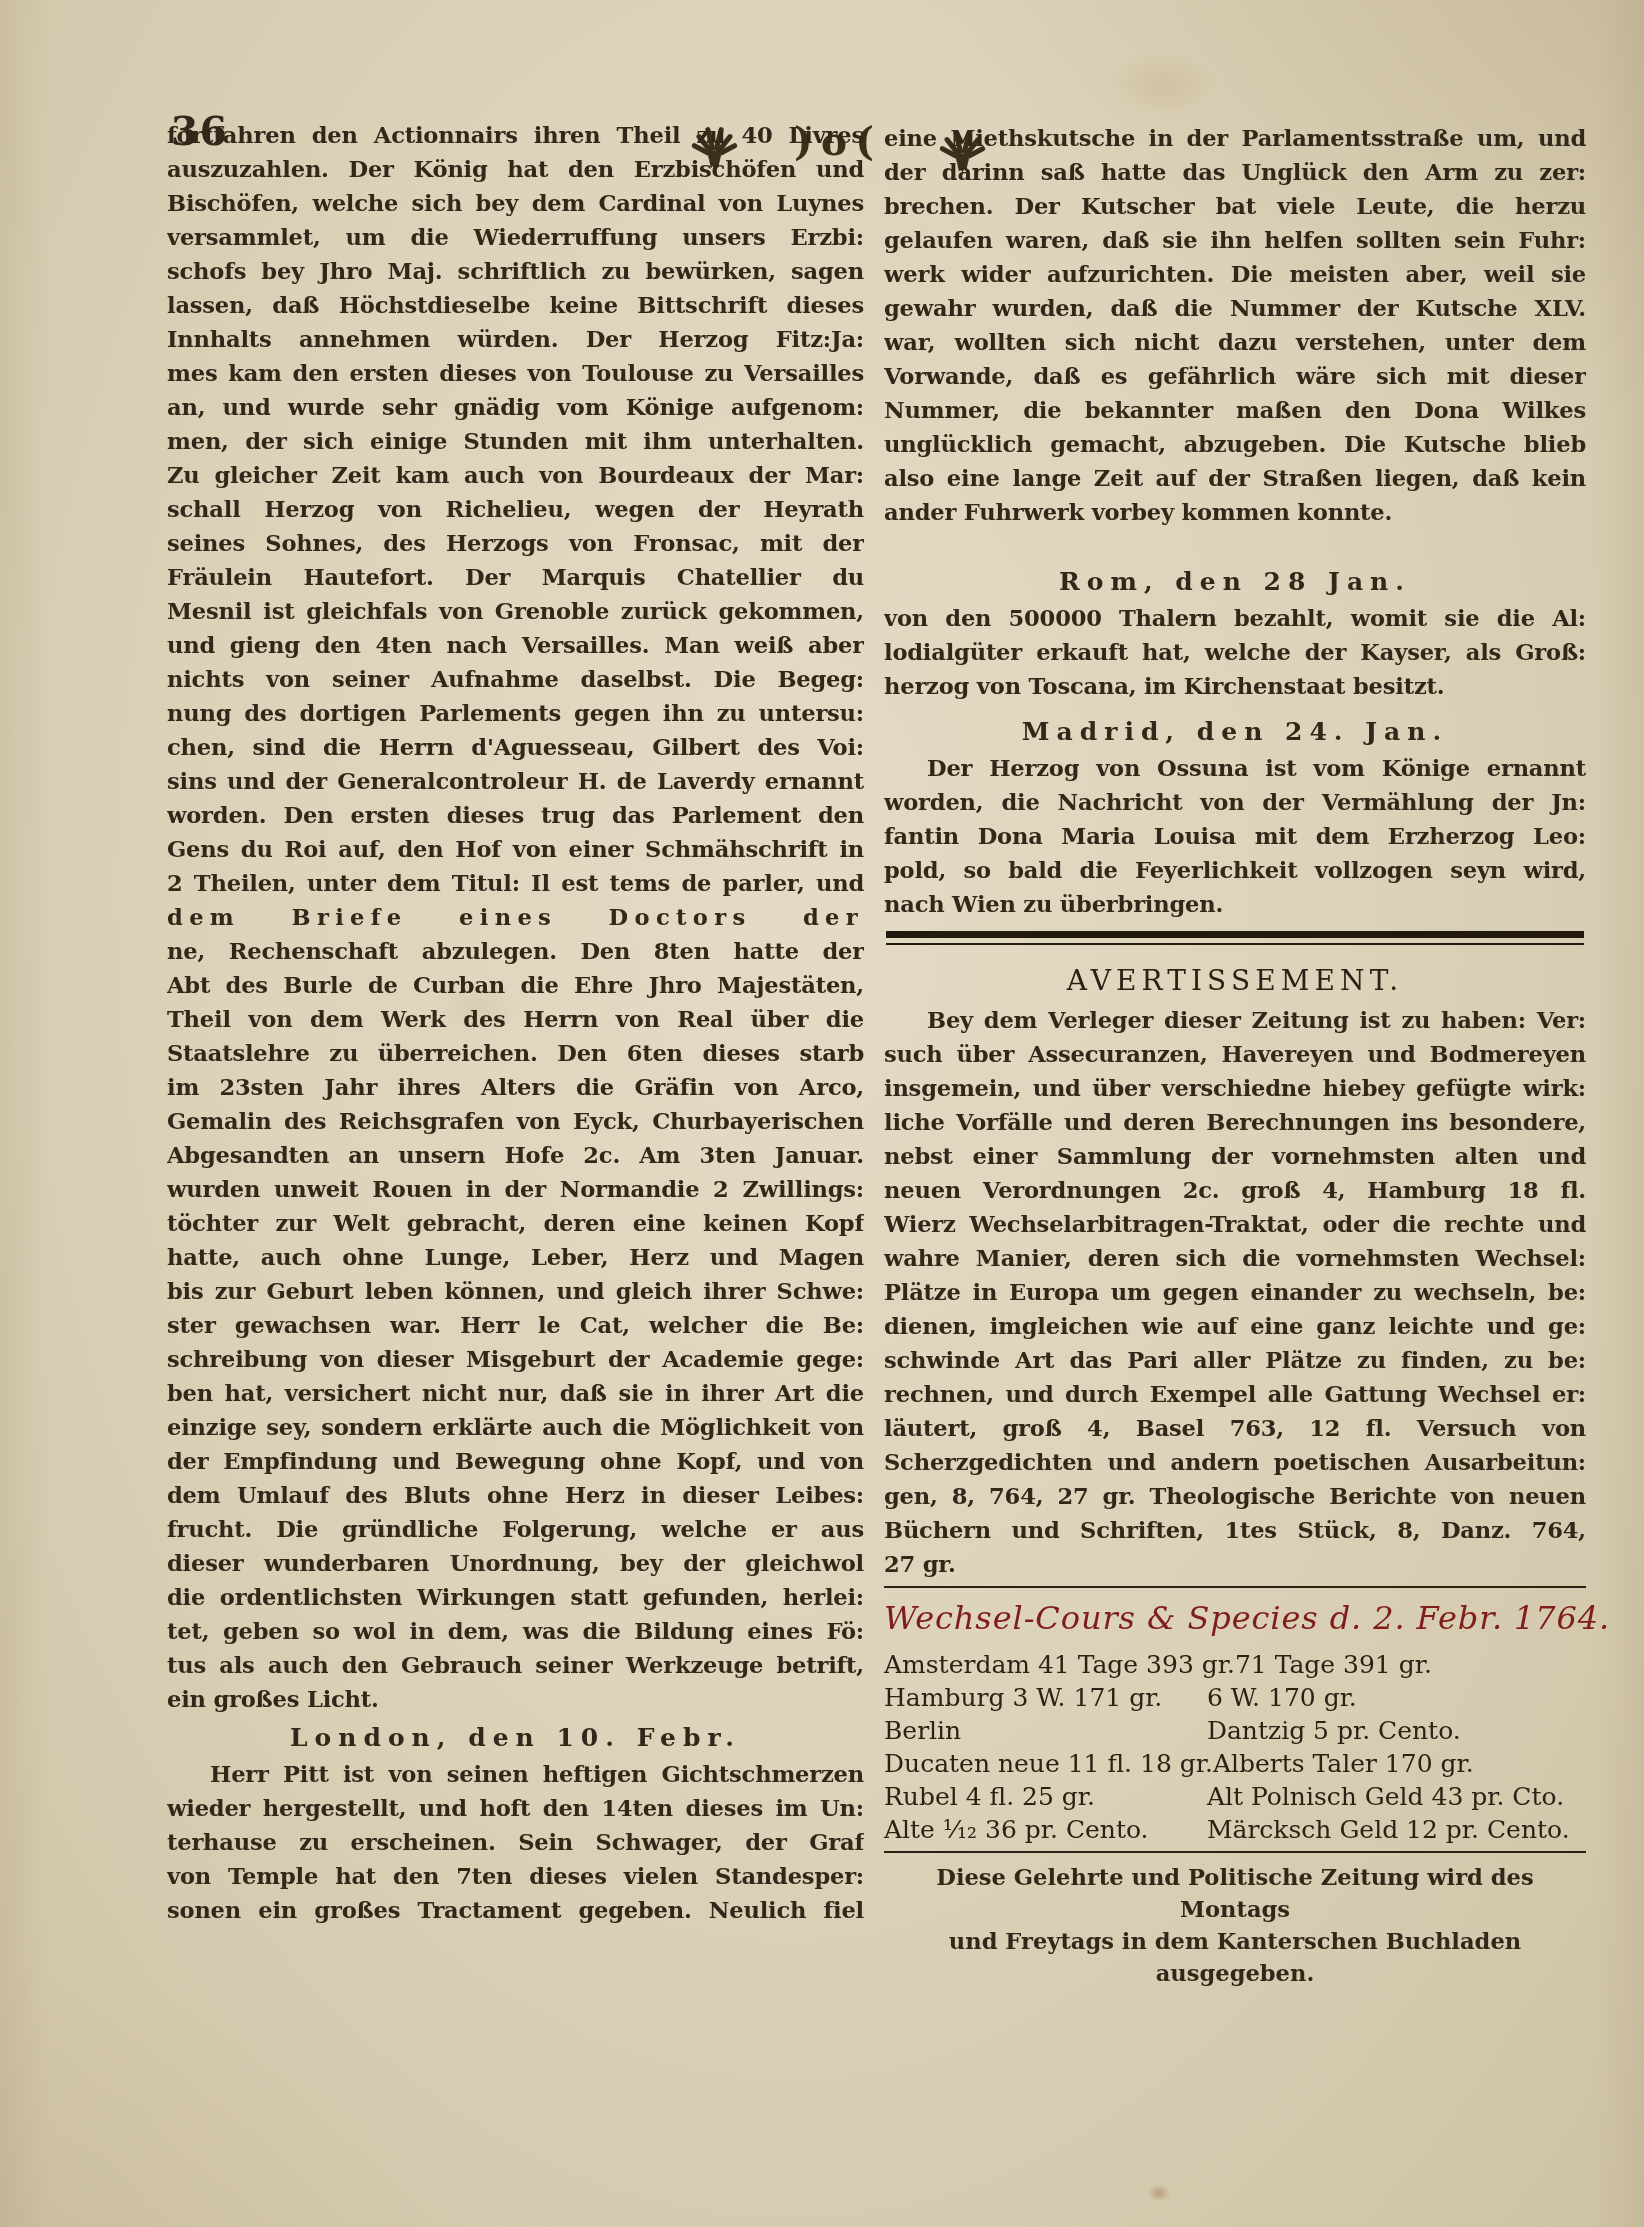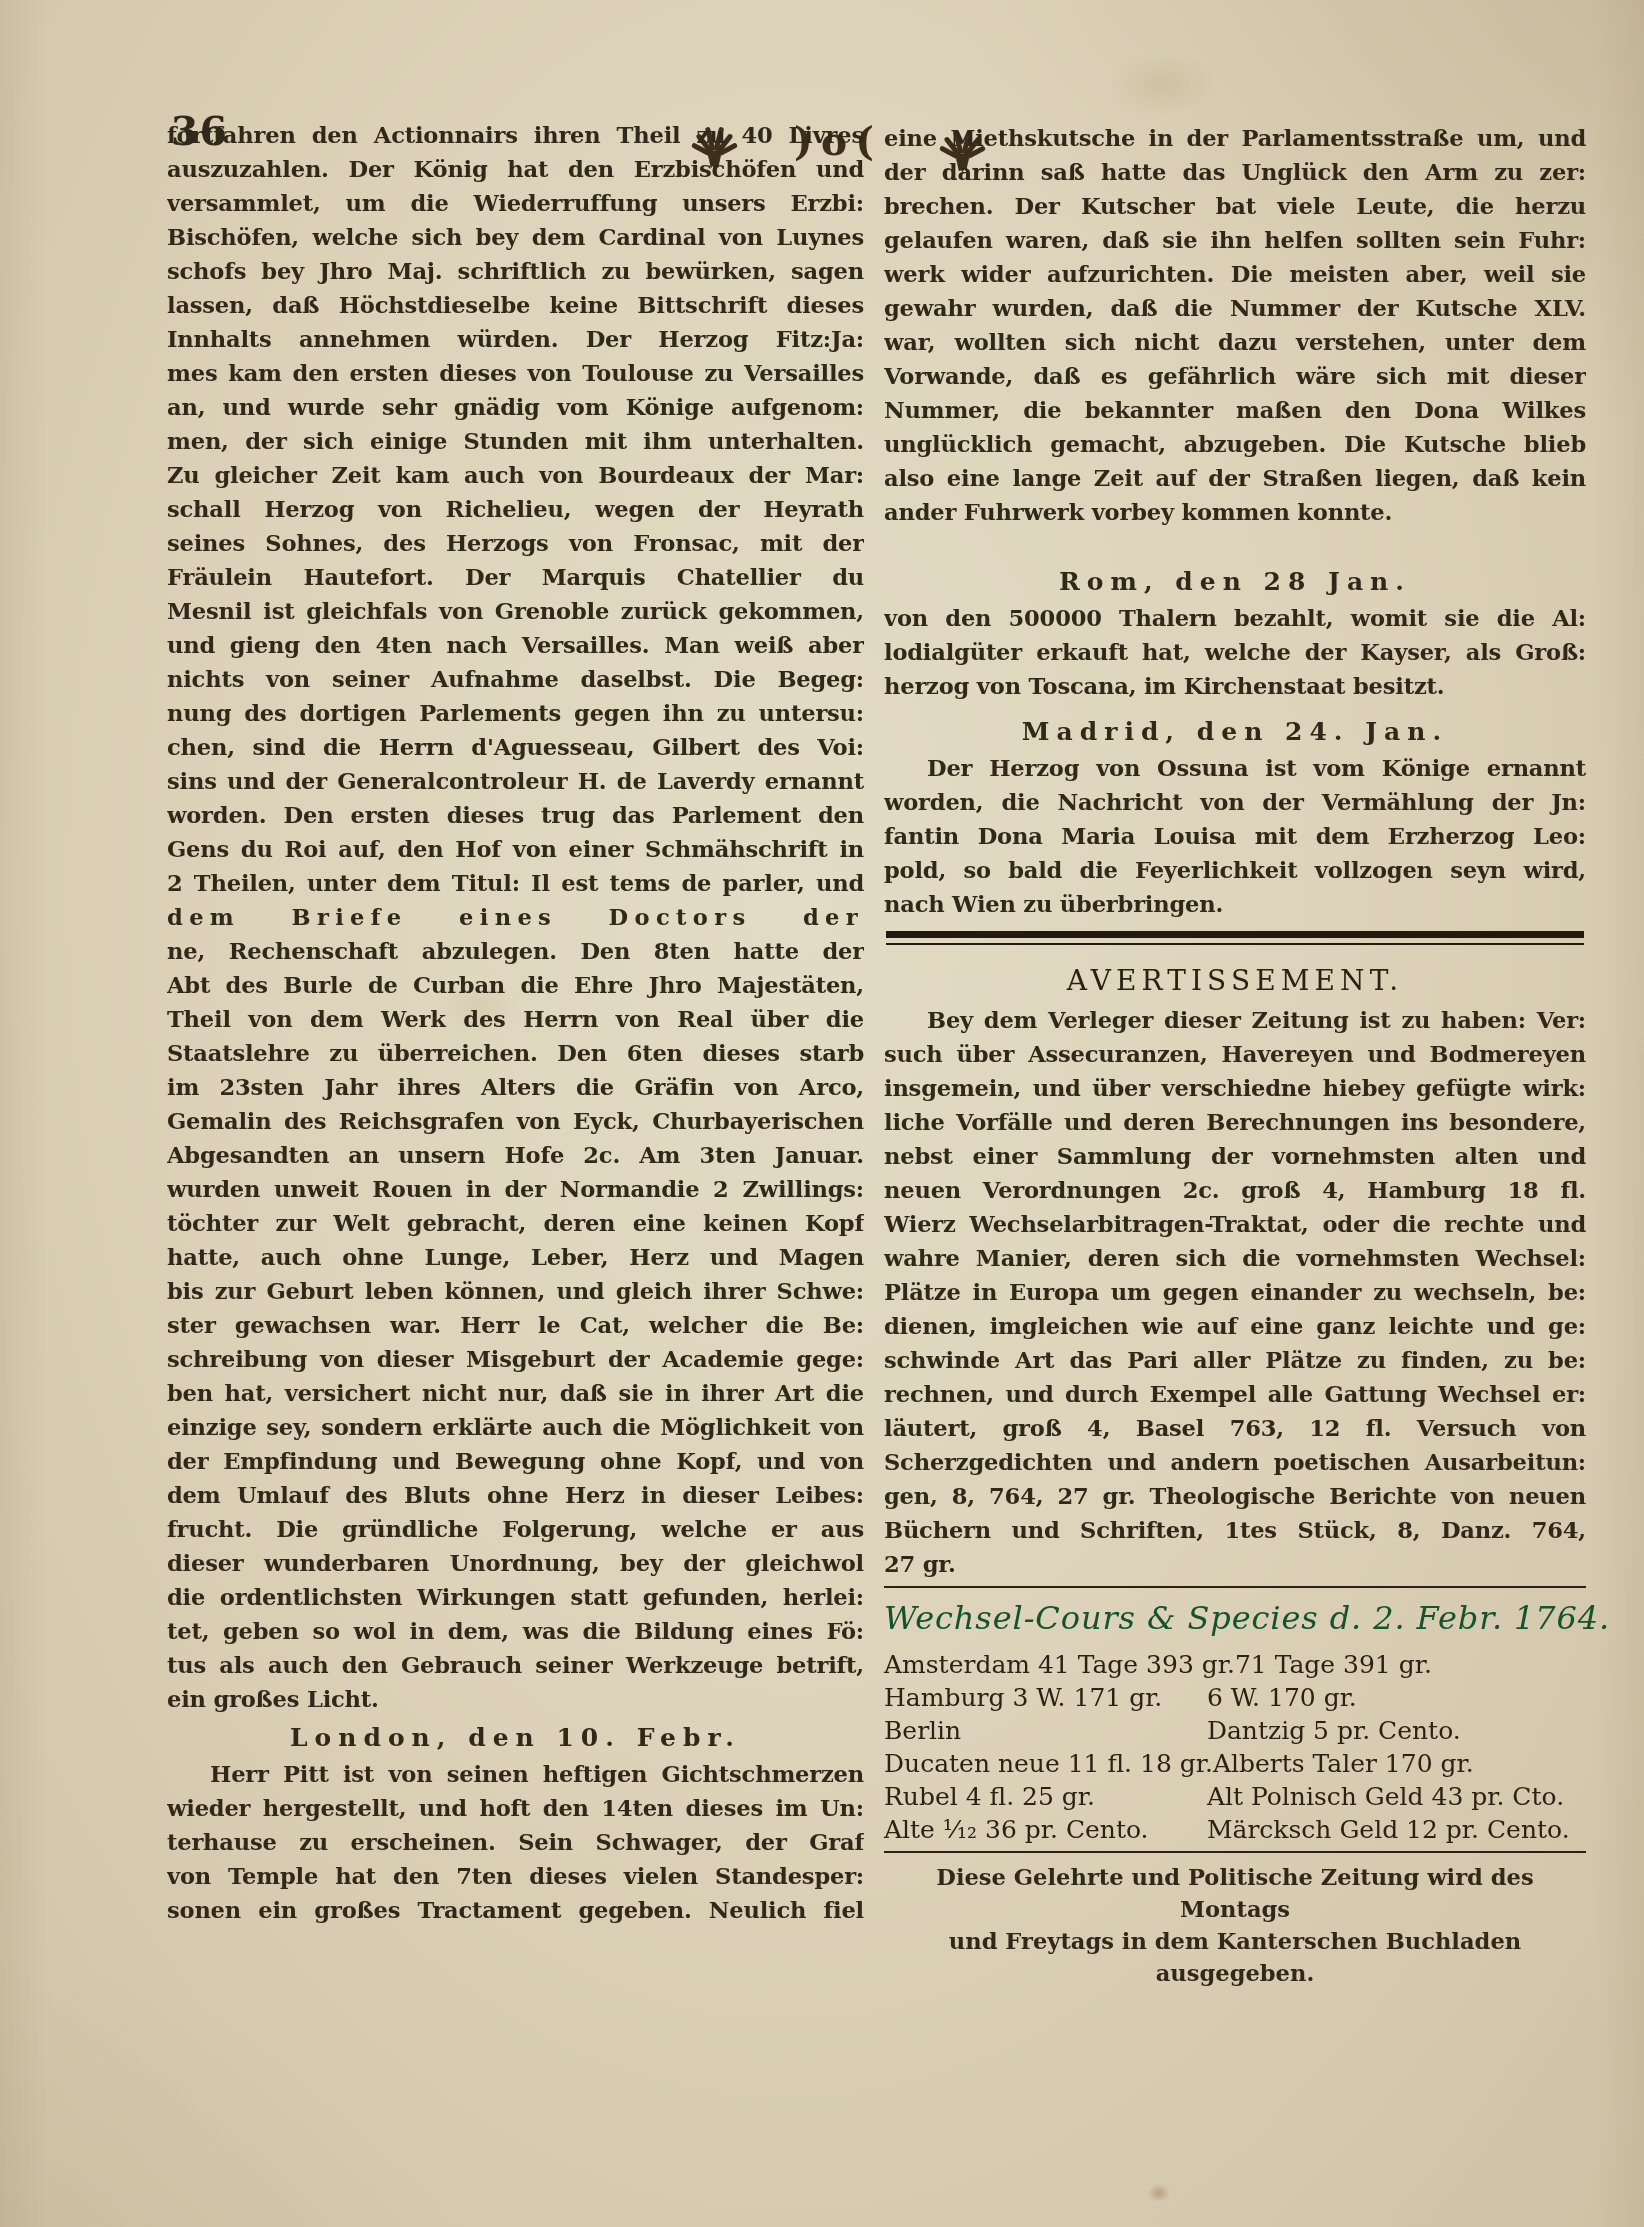--- a/index.html
+++ b/index.html
@@ -35,21 +35,21 @@
   .sect-head{font-weight:bold;font-size:25px;text-align:center;letter-spacing:.28em;
     height:38px;line-height:38px;margin-top:3.4px}
   .rom-head{margin-top:34px}
   .madrid-head{margin-top:10.2px}
   .rule-double{margin:10.2px 1.7px 6.8px 1.7px;height:4.3px;border-top:7.7px solid #231a0f;border-bottom:2.6px solid #231a0f}
   .avert-head{font-weight:normal;font-size:28px;letter-spacing:5.1px;text-align:center;
     height:39px;line-height:39px;margin-top:16px;color:#2a2013}
   .avert-lines{margin-top:3.4px}
   .rule-thin{border-top:2.6px solid #2a2013;margin:5.1px 0 0 0}
   .wechsel-head{font-style:italic;font-size:32px;letter-spacing:0.9px;height:46px;line-height:46px;
-    margin-top:6.8px;font-weight:normal;color:#14532d;white-space:nowrap}
+    margin-top:6.8px;font-weight:normal;color:#7f1d1d;white-space:nowrap}
   .wtable{margin-top:6.8px}
   .wrow{display:flex;font-size:25px;line-height:33px;height:33px;font-weight:normal;color:#2b2114}
   .wl{flex:0 0 46%;white-space:nowrap}
   .wr{flex:1;white-space:nowrap}
   .footer{margin-top:8.5px}
   .f-ln{font-weight:bold;font-size:22.6px;line-height:32px;text-align:center}
 </style>
 </head>
 <body>
 
@@ -81,22 +81,22 @@
     <circle r="5.2"></circle>
     <path d="M-4.5 3 L4.5 3 L3 10 L1.5 8 L0 11 L-1.5 8 L-3 10 Z"></path>
   </g>
 </svg>
 
 <div class="col col-left">
   <div>
 
   <div class="ln">fortfahren den Actionnairs ihren Theil zu 40 Livres</div>
       <div class="ln">auszuzahlen.  Der König hat den Erzbischöfen und</div>
+      <div class="ln">Bischöfen, welche sich bey dem Cardinal von Luynes</div>
       <div class="ln">versammlet, um die Wiederruffung unsers Erzbi:</div>
-      <div class="ln">Bischöfen, welche sich bey dem Cardinal von Luynes</div>
       <div class="ln">schofs bey Jhro Maj. schriftlich zu bewürken, sagen</div>
       <div class="ln">lassen, daß Höchstdieselbe keine Bittschrift dieses</div>
       <div class="ln">Innhalts annehmen würden.  Der Herzog Fitz:Ja:</div>
       <div class="ln">mes kam den ersten dieses von Toulouse zu Versailles</div>
       <div class="ln">an, und wurde sehr gnädig vom Könige aufgenom:</div>
       <div class="ln">men, der sich einige Stunden mit ihm unterhalten.</div>
       <div class="ln">Zu gleicher Zeit kam auch von Bourdeaux der Mar:</div>
       <div class="ln">schall Herzog von Richelieu, wegen der Heyrath</div>
       <div class="ln">seines Sohnes, des Herzogs von Fronsac, mit der</div>
       <div class="ln">Fräulein Hautefort.  Der Marquis Chatellier du</div>

